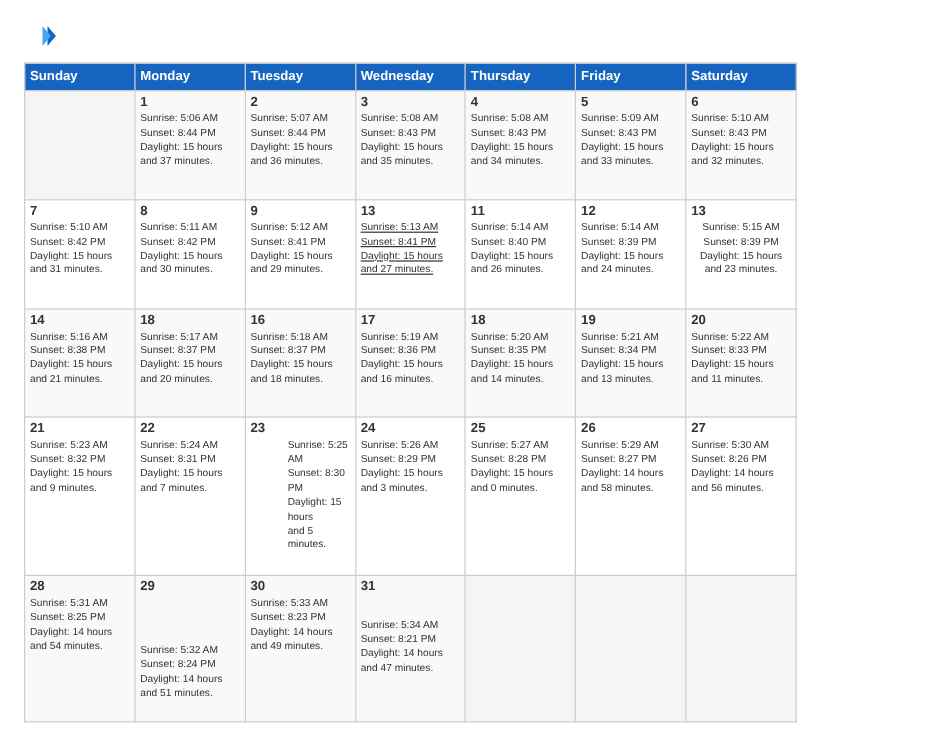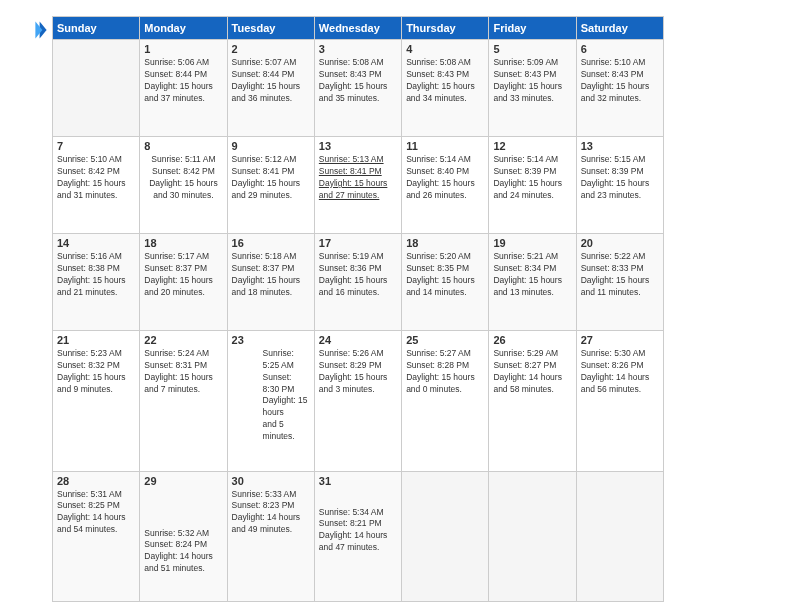--- a/index.html
+++ b/index.html
@@ -8,21 +8,21 @@
       background: #fff;
       width: 792px;
       height: 612px;
       overflow: hidden;
     }
     .page {
       width: 684px;
       height: 612px;
       padding: 16px 20px 10px 20px;
       display: flex;
-      flex-direction: row;
+      flex-direction: column;
     }
     .header {
       display: flex;
       justify-content: space-between;
       align-items: flex-start;
       margin-bottom: 8px;
     }
     .logo {
       display: flex;
       align-items: center;
@@ -188,21 +188,21 @@
           <tr>
             <td>
               <span class="day-num">7</span>
               <div class="day-info" style="white-space: pre-line;">Sunrise: 5:10 AM
 Sunset: 8:42 PM
 Daylight: 15 hours
 and 31 minutes.</div>
             </td>
             <td>
               <span class="day-num">8</span>
-              <div class="day-info" style="white-space: pre-line; text-align: center;">Sunrise: 5:11 AM
+              <div class="day-info" style="white-space: pre-line;">Sunrise: 5:11 AM
 Sunset: 8:42 PM
 Daylight: 15 hours
 and 30 minutes.</div>
             </td>
             <td>
               <span class="day-num">9</span>
               <div class="day-info" style="white-space: pre-line;">Sunrise: 5:12 AM
 Sunset: 8:41 PM
 Daylight: 15 hours
 and 29 minutes.</div>
@@ -223,21 +223,21 @@
             </td>
             <td>
               <span class="day-num">12</span>
               <div class="day-info" style="white-space: pre-line;">Sunrise: 5:14 AM
 Sunset: 8:39 PM
 Daylight: 15 hours
 and 24 minutes.</div>
             </td>
             <td>
               <span class="day-num">13</span>
-              <div class="day-info" style="white-space: pre-line;">Sunrise: 5:15 AM
+              <div class="day-info" style="white-space: pre-line; text-align: center;">Sunrise: 5:15 AM
 Sunset: 8:39 PM
 Daylight: 15 hours
 and 23 minutes.</div>
             </td>
           </tr>
           <tr>
             <td>
               <span class="day-num">14</span>
               <div class="day-info" style="white-space: pre-line;">Sunrise: 5:16 AM
 Sunset: 8:38 PM

